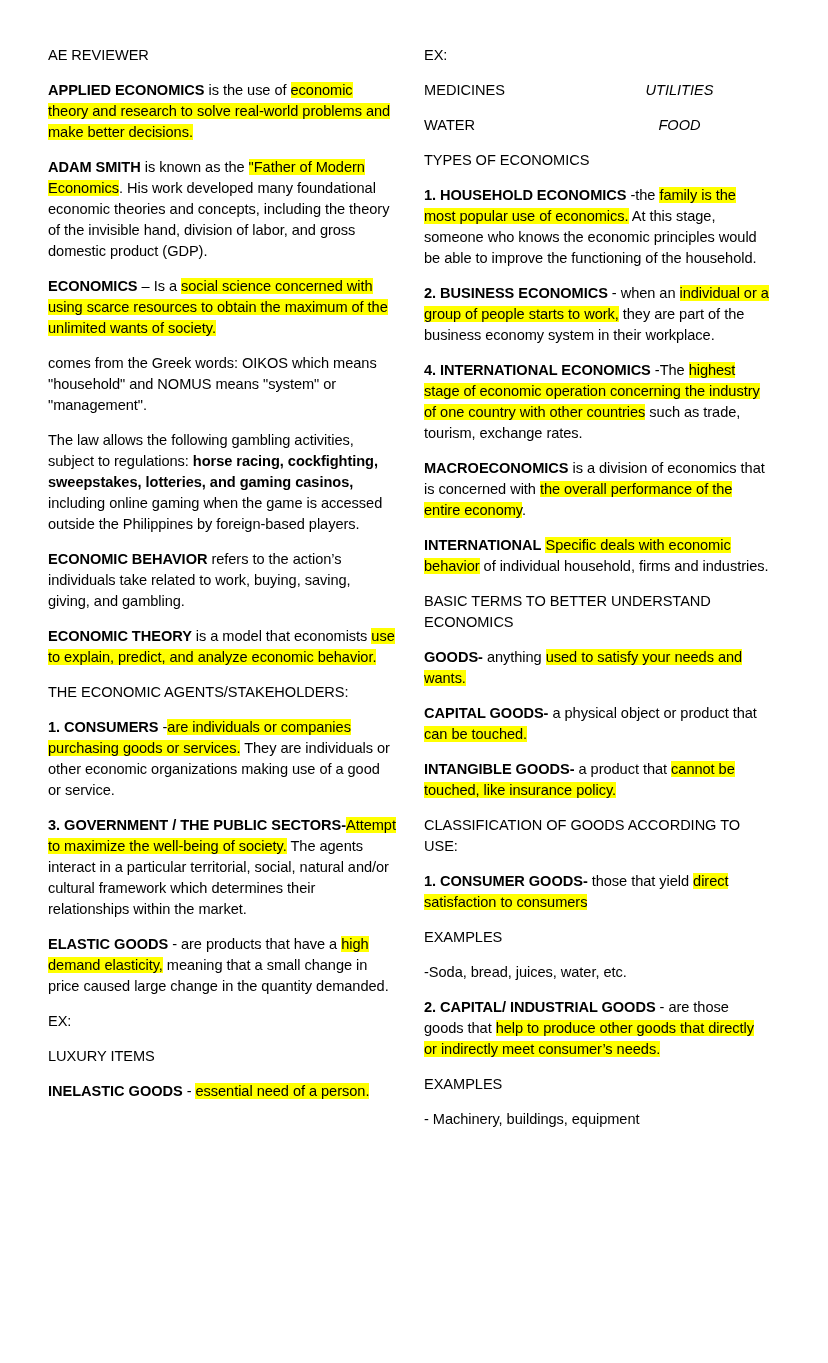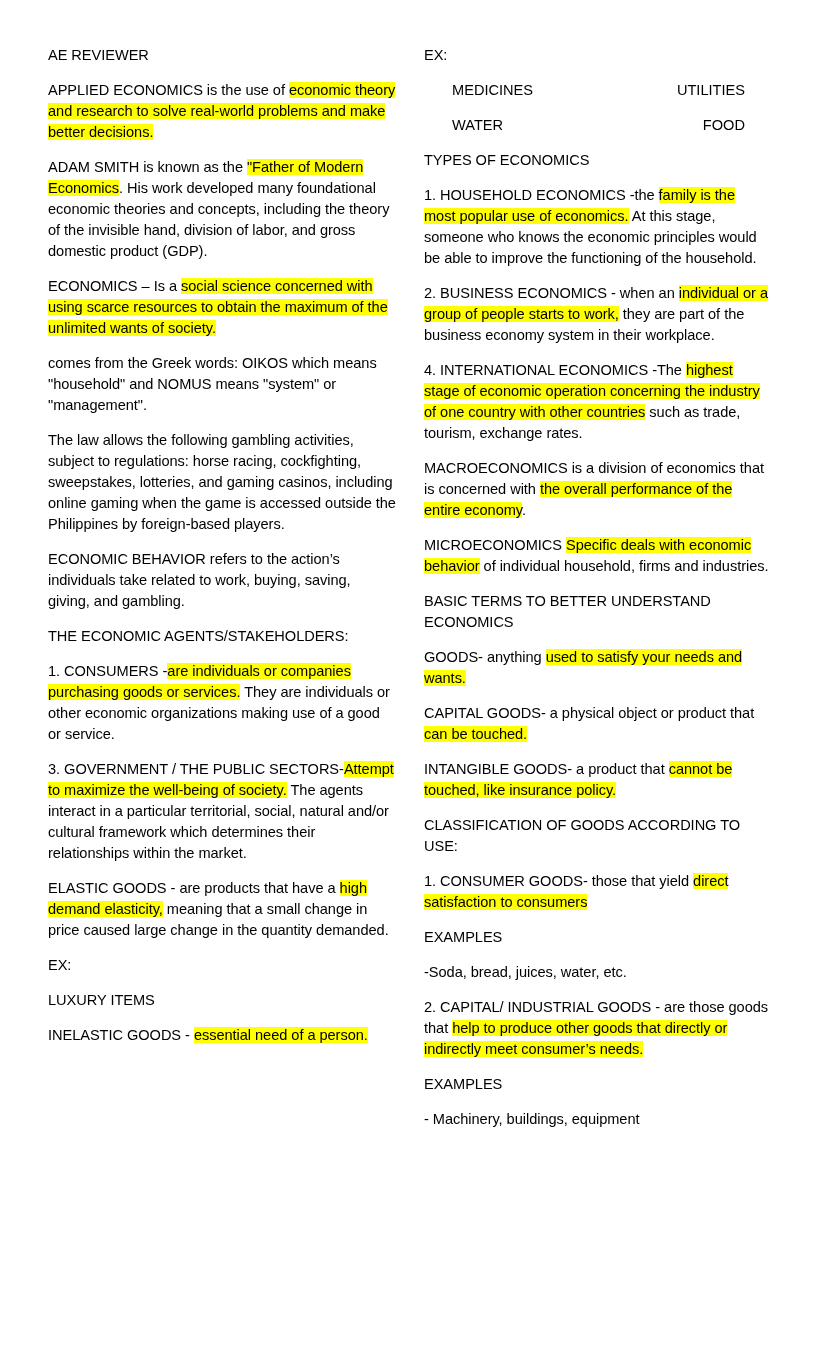--- a/index.html
+++ b/index.html
@@ -40,49 +40,49 @@
     margin: 0 0 14px 0;
     font-size: 14.6px;
     line-height: 21px;
     letter-spacing: -0.05px;
     text-align: left;
     word-spacing: 0px;
   }
   p.para.gap-big {
   }
   b, strong {
-    font-weight: normal;
+    font-weight: bold;
   }
   mark.hl {
     background-color: #ffff00;
     color: #000000;
     padding: 0;
     box-decoration-break: clone;
     -webkit-box-decoration-break: clone;
   }
   .ex-grid {
     margin: 0 0 14px 0;
   }
   .ex-row {
     display: flex;
     flex-direction: row;
     align-items: baseline;
     margin-bottom: 14px;
     font-size: 14.6px;
     line-height: 21px;
-    margin-left: 28px;
   }
   .ex-left {
     flex: 0 0 190px;
     text-align: left;
   }
   .ex-right {
     flex: 1 1 auto;
-    text-align: right;
+    text-align: center;
     padding-right: 24px;
+    font-style: italic;
   }
 </style>
 </head>
 <body>
 
 <div id="page">
   <div class="columns">
 
     <div class="col">
 
@@ -93,20 +93,21 @@
       <p class="para"><b>ADAM SMITH</b><span> is known as the </span><mark class="hl">"Father of Modern Economics</mark><span>. His work developed many foundational economic theories and concepts, including the theory of the invisible hand, division of labor, and gross domestic product (GDP).</span></p>
 
       <p class="para"><b>ECONOMICS</b><span> – Is a </span><mark class="hl">social science concerned with using scarce resources to obtain the maximum of the unlimited wants of society.</mark></p>
 
       <p class="para"> comes from the Greek words: OIKOS which means "household" and NOMUS means "system" or "management".</p>
 
       <p class="para"><span>The law allows the following gambling activities, subject to regulations: </span><b>horse racing, cockfighting, sweepstakes, lotteries, and gaming casinos,</b><span> including online gaming when the game is accessed outside the Philippines by foreign-based players.</span></p>
 
       <p class="para"><b>ECONOMIC BEHAVIOR</b><span> refers to the action’s individuals take related to work, buying, saving, giving, and gambling.</span></p>
 
+      <p class="para"><b>ECONOMIC THEORY</b><span> is a model that economists </span><mark class="hl">use to explain, predict, and analyze economic behavior.</mark></p>
 
       <p class="para">THE ECONOMIC AGENTS/STAKEHOLDERS:</p>
 
       <p class="para"><b>1. CONSUMERS</b><span> -</span><mark class="hl">are individuals or companies purchasing goods or services.</mark><span> They are individuals or other economic organizations making use of a good or service.</span></p>
 
 
       <p class="para"><b>3. GOVERNMENT / THE PUBLIC SECTORS-</b><mark class="hl">Attempt to maximize the well-being of society.</mark><span> The agents interact in a particular territorial, social, natural and/or cultural framework which determines their relationships within the market.</span></p>
 
       <p class="para"><b>ELASTIC GOODS</b><span> - are products that have a </span><mark class="hl">high demand elasticity,</mark><span> meaning that a small change in price caused large change in the quantity demanded.</span></p>
 
@@ -137,21 +138,21 @@
 
       <p class="para"><b>1. HOUSEHOLD ECONOMICS</b><span> -the </span><mark class="hl">family is the most popular use of economics.</mark><span> At this stage, someone who knows the economic principles would be able to improve the functioning of the household.</span></p>
 
       <p class="para"><b>2. BUSINESS ECONOMICS</b><span> - when an </span><mark class="hl">individual or a group of people starts to work,</mark><span> they are part of the business economy system in their workplace.</span></p>
 
 
       <p class="para"><b>4. INTERNATIONAL ECONOMICS</b><span> -The </span><mark class="hl">highest stage of economic operation concerning the industry of one country with other countries</mark><span> such as trade, tourism, exchange rates.</span></p>
 
       <p class="para"><b>MACROECONOMICS</b><span> is a division of economics that is concerned with </span><mark class="hl">the overall performance of the entire economy</mark><span>.</span></p>
 
-      <p class="para"><b>MICROECONOMICS</b><span> </span><mark class="hl">Specific deals with economic behavior</mark><span> of individual household, firms and industries.</span></p>
+      <p class="para"><b>INTERNATIONAL</b><span> </span><mark class="hl">Specific deals with economic behavior</mark><span> of individual household, firms and industries.</span></p>
 
       <p class="para">BASIC TERMS TO BETTER UNDERSTAND ECONOMICS</p>
 
       <p class="para"><b>GOODS-</b><span> anything </span><mark class="hl">used to satisfy your needs and wants.</mark></p>
 
       <p class="para"><b>CAPITAL GOODS-</b><span> a physical object or product that </span><mark class="hl">can be touched.</mark></p>
 
       <p class="para"><b>INTANGIBLE GOODS-</b><span> a product that </span><mark class="hl">cannot be touched, like insurance policy.</mark></p>
 
       <p class="para">CLASSIFICATION OF GOODS ACCORDING TO USE:</p>

